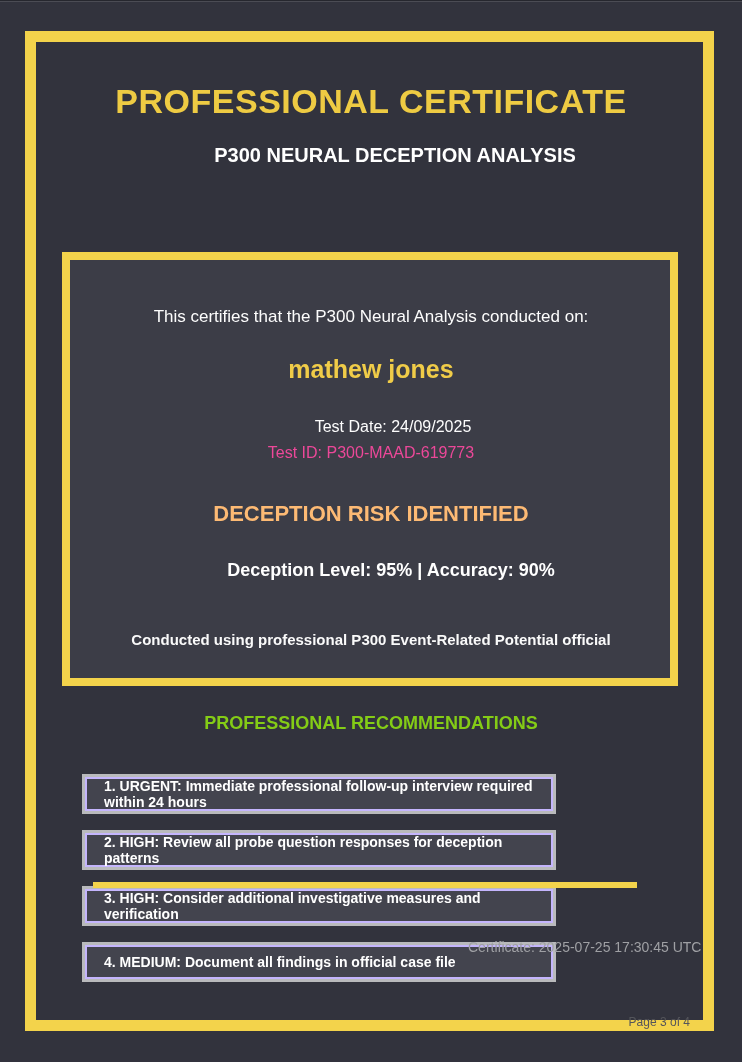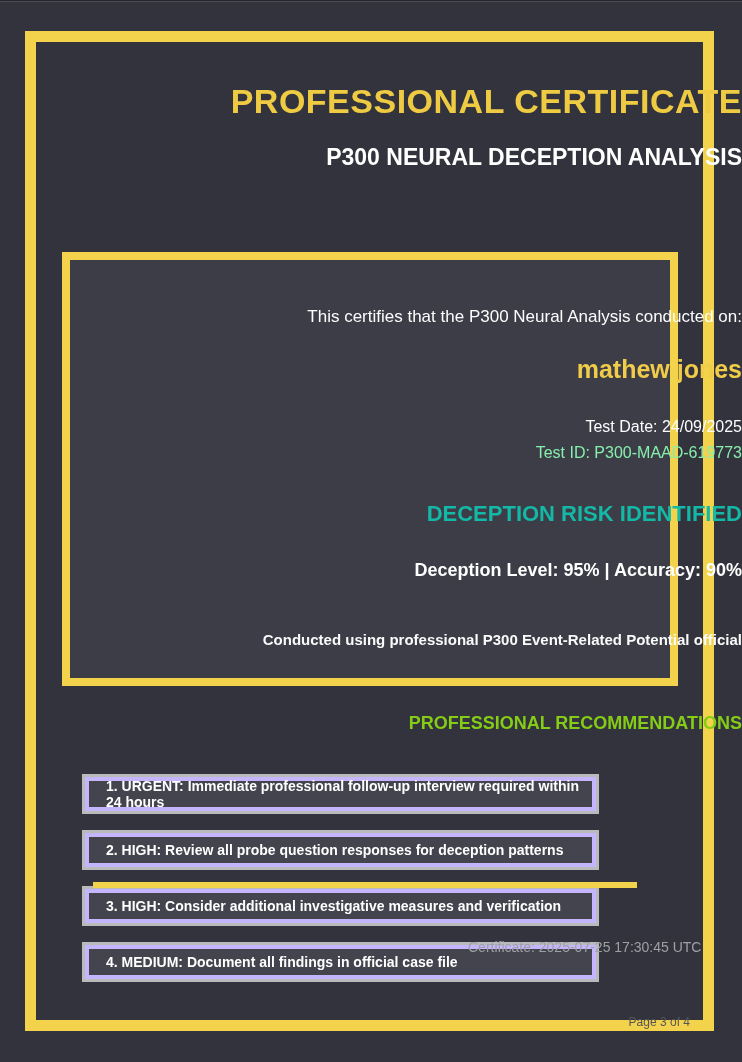--- a/index.html
+++ b/index.html
@@ -28,73 +28,73 @@
     position: absolute;
     left: 25px; top: 31px;
     width: 689px; height: 1000px;
     border: 11px solid #f3d34b;
     z-index: 1;
   }
 
   .centered-text {
     position: absolute;
     left: 0; right: 0;
-    text-align: right;
+    text-align: center;
     z-index: 2;
   }
 
   .cert-title {
     top: 82px;
     font-size: 34px;
     font-weight: bold;
     letter-spacing: 0.5px;
     color: #eecb43;
   }
 
   .cert-subtitle {
     top: 144px;
-    font-size: 23px;
+    font-size: 20px;
     font-weight: bold;
     color: #ffffff;
     margin-left: 48px;
   }
 
   
   .cert-box {
     position: absolute;
     left: 62px; top: 252px;
     width: 616px; height: 434px;
     border: 8px solid #f3d34b;
     background: #3c3d47;
     z-index: 1;
   }
 
   .cert-intro   { top: 307px; font-size: 17px; font-weight: normal; color: #fdfdfd; }
   .cert-name    { top: 355px; font-size: 25px; font-weight: bold;   color: #f0cc48; }
   .cert-date    { top: 418px; font-size: 16px; font-weight: normal; color: #fdfdfd; margin-left: 44px; }
-  .cert-id      { top: 444px; font-size: 16px; font-weight: normal; color: #86efac; }
-  .cert-result  { top: 501px; font-size: 22px; font-weight: bold;   color: #14b8a6; }
+  .cert-id      { top: 444px; font-size: 16px; font-weight: normal; color: #ec4899; }
+  .cert-result  { top: 501px; font-size: 22px; font-weight: bold;   color: #fdba74; }
   .cert-metrics { top: 560px; font-size: 18px; font-weight: bold;   color: #ffffff; padding-left: 40px; }
   .cert-method  { top: 631px; font-size: 15px; font-weight: bold;   color: #fafafa; }
 
   .rec-heading {
     top: 713px;
     font-size: 18px;
     font-weight: bold;
     color: #84cc16;
   }
 
   
   .rec-box {
     position: absolute;
     left: 85px;
-    width: 511px;
+    width: 468px;
     height: 34px;
     background: #43444e;
-    border: 4px solid #c4b5fd;
+    border: 2px solid #c4b5fd;
     outline: 3px solid #b9babc;
     display: flex;
     align-items: center;
     padding-left: 17px;
     font-size: 14px;
     font-weight: 600;
     color: #ffffff;
     z-index: 2;
   }
   .rec-box-1 { top: 777px; }

